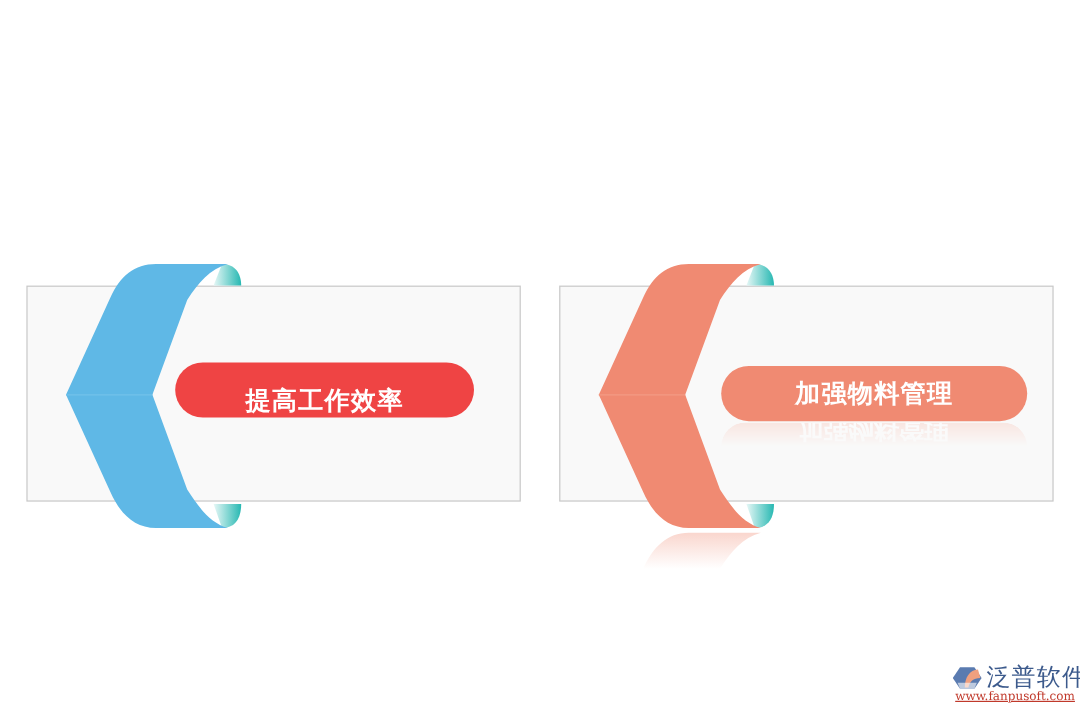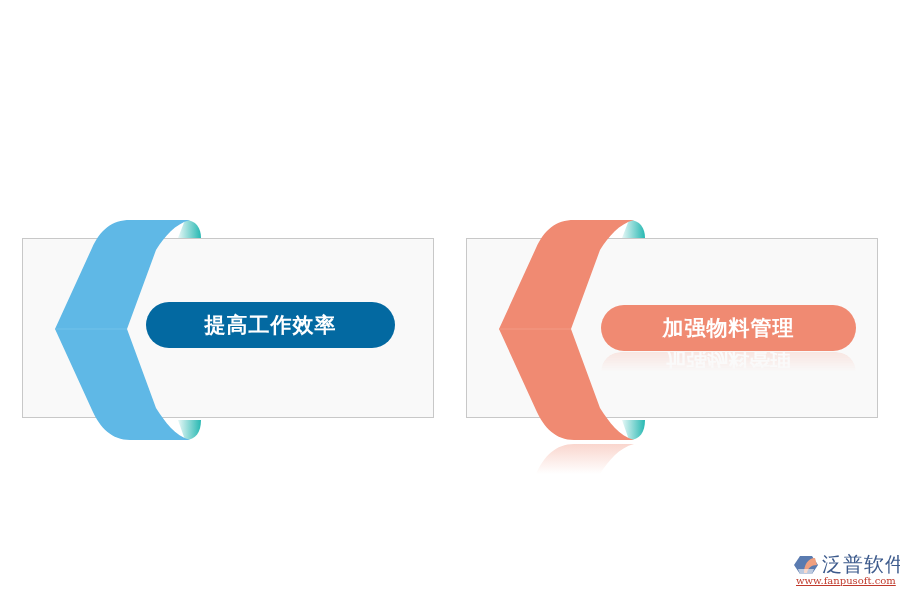--- a/index.html
+++ b/index.html
@@ -22,21 +22,21 @@
     <linearGradient id="tealA" x1="0" y1="0" x2="1" y2="0">
       <stop offset="0" stop-color="#e6f7f6"></stop>
         <stop offset="1" stop-color="#27b8b2"></stop>
     </linearGradient>
   </defs>
   <path d="M185,220 C196,220 201,228 201,238 L178,238 Z" fill="url(#tealA)"></path>
   <path d="M185,440 C196,440 201,432 201,420 L178,420 Z" fill="url(#tealA)"></path>
   <path d="M130,220 L190,220 C175,224 165,236 156,250 L127,329 L156,408 C165,422 175,436 190,440 L130,440 C112,440 100,428 92,410 L55,329 L92,248 C100,230 112,220 130,220 Z" fill="#5fb8e6"></path>
   <line x1="55" y1="329" x2="127" y2="329" stroke="#72c2ea" stroke-width="1"></line>
 </svg>
-<div class="pill" style="left:146px; top:302px; width:249px; background:#0369a1;">
+<div class="pill" style="left:146px; top:302px; width:249px; background:#ef4444;align-items:flex-end;">
   <span>提高工作效率</span>
 </div>
 
 <div class="panel" style="left:466px; top:238px; width:412px; height:180px;"></div>
 <svg class="chev" width="900" height="600">
   <defs>
     <linearGradient id="tealB" x1="0" y1="0" x2="1" y2="0">
       <stop offset="0" stop-color="#e6f7f6"></stop>
         <stop offset="1" stop-color="#27b8b2"></stop>
     </linearGradient>

